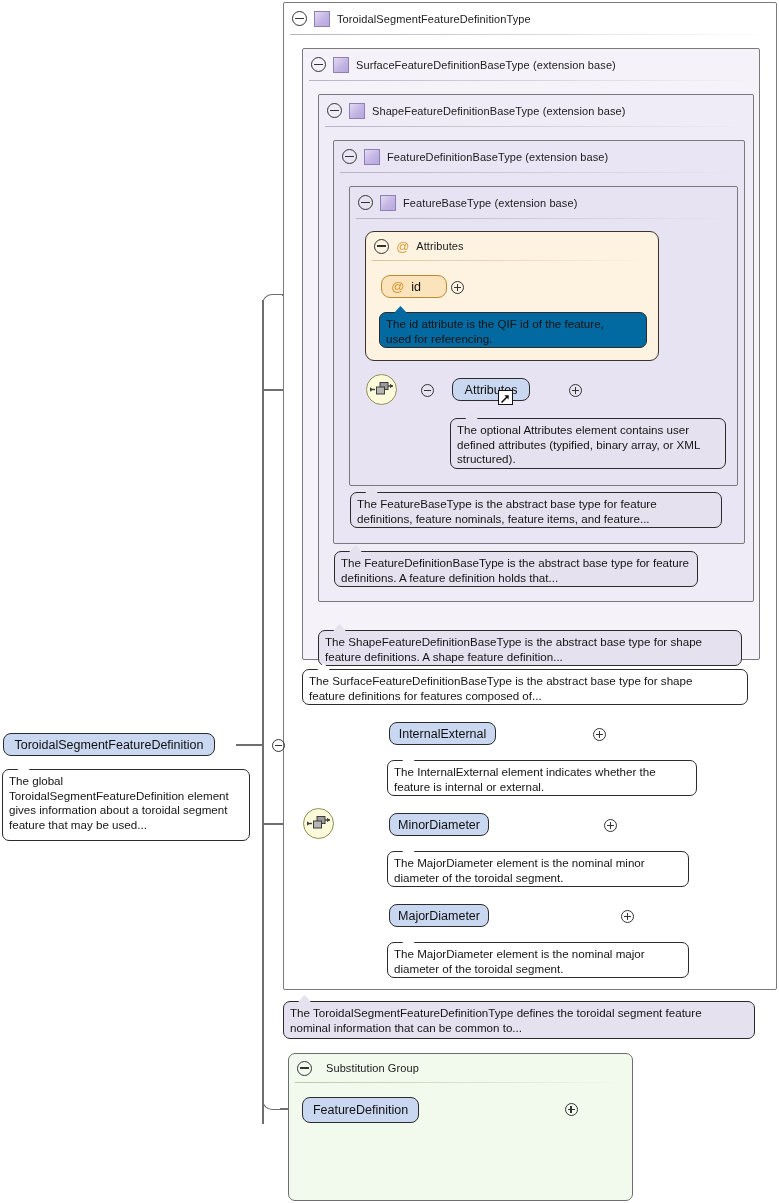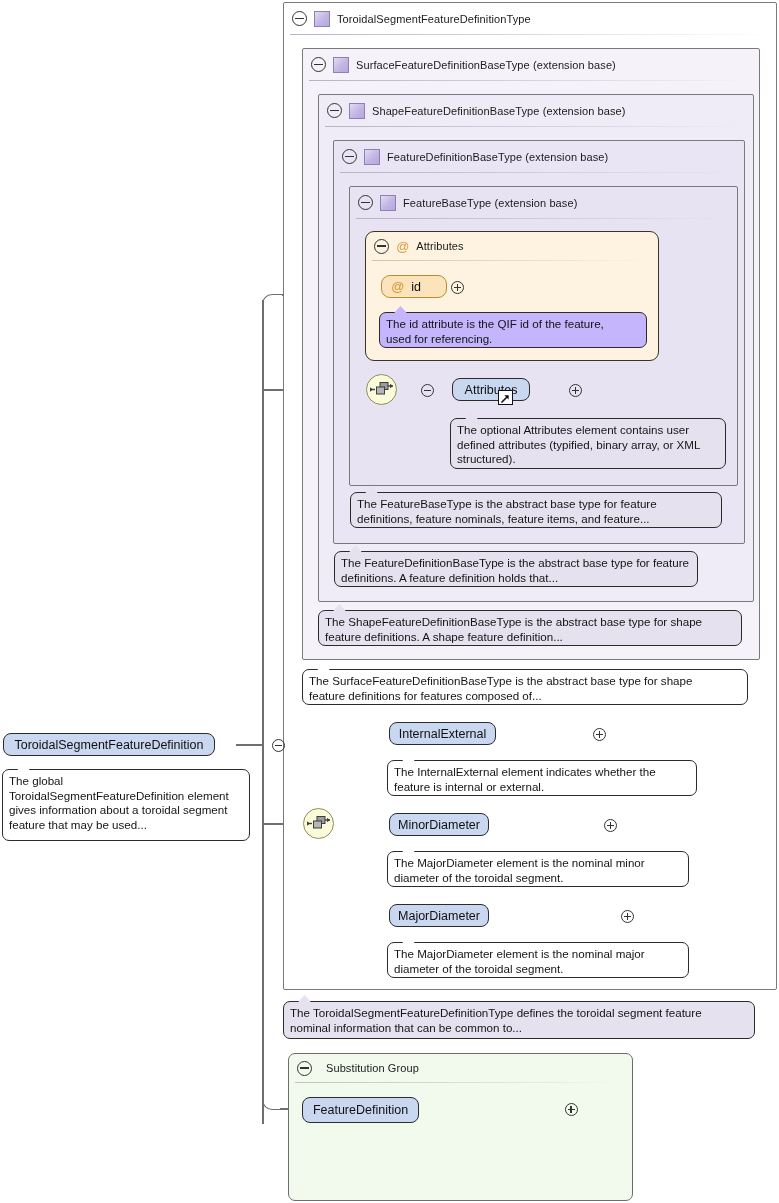--- a/index.html
+++ b/index.html
@@ -132,21 +132,21 @@
     position:absolute;
     left:14px;top:-7px;
     width:11px;height:7px;
     background:inherit;
     clip-path:polygon(0 100%,50% 0,100% 100%);
     border-left:1.3px solid #2b2b2b;
     border-right:1.3px solid #2b2b2b;
   }
   .annot.lav{background:#e6e1ef;}
   .annot.white{background:#ffffff;}
-  .annot.cream{background:#c4b5fd;border-color:#2b2b2b;}
+  .annot.cream{background:#0369a1;border-color:#2b2b2b;}
   .annot.mint{background:#f2faee;}
 
   
   .ln{position:absolute;background:#6f6f6f;}
   .lnh{height:1.6px;}
   .lnv{width:1.6px;}
   .corner{
     position:absolute;
     border:1.6px solid #6f6f6f;
     background:transparent;
@@ -314,21 +314,21 @@
 definitions, feature nominals, feature items, and feature...</div>
 
   
   <div class="annot lav" style="left:450px;top:418px;width:276px;height:51px;">The optional Attributes element contains user
 defined attributes (typified, binary array, or XML
 structured).</div>
 
   <div class="annot lav" style="left:334px;top:551px;width:364px;height:36px;">The FeatureDefinitionBaseType is the abstract base type for feature
 definitions. A feature definition holds that...</div>
 
-  <div class="annot lav" style="left:318px;top:610px;width:424px;height:36px;">The ShapeFeatureDefinitionBaseType is the abstract base type for shape
+  <div class="annot lav" style="left:318px;top:630px;width:424px;height:36px;">The ShapeFeatureDefinitionBaseType is the abstract base type for shape
 feature definitions. A shape feature definition...</div>
 
   <div class="annot white" style="left:302px;top:669px;width:446px;height:36px;">The SurfaceFeatureDefinitionBaseType is the abstract base type for shape
 feature definitions for features composed of...</div>
 
   
   <div class="elbox" style="left:3px;top:733px;width:212px;height:23px;">
     <span>ToroidalSegmentFeatureDefinition</span>
   </div>
   <div class="toggle abs" style="left:220px;top:738px;"></div>

